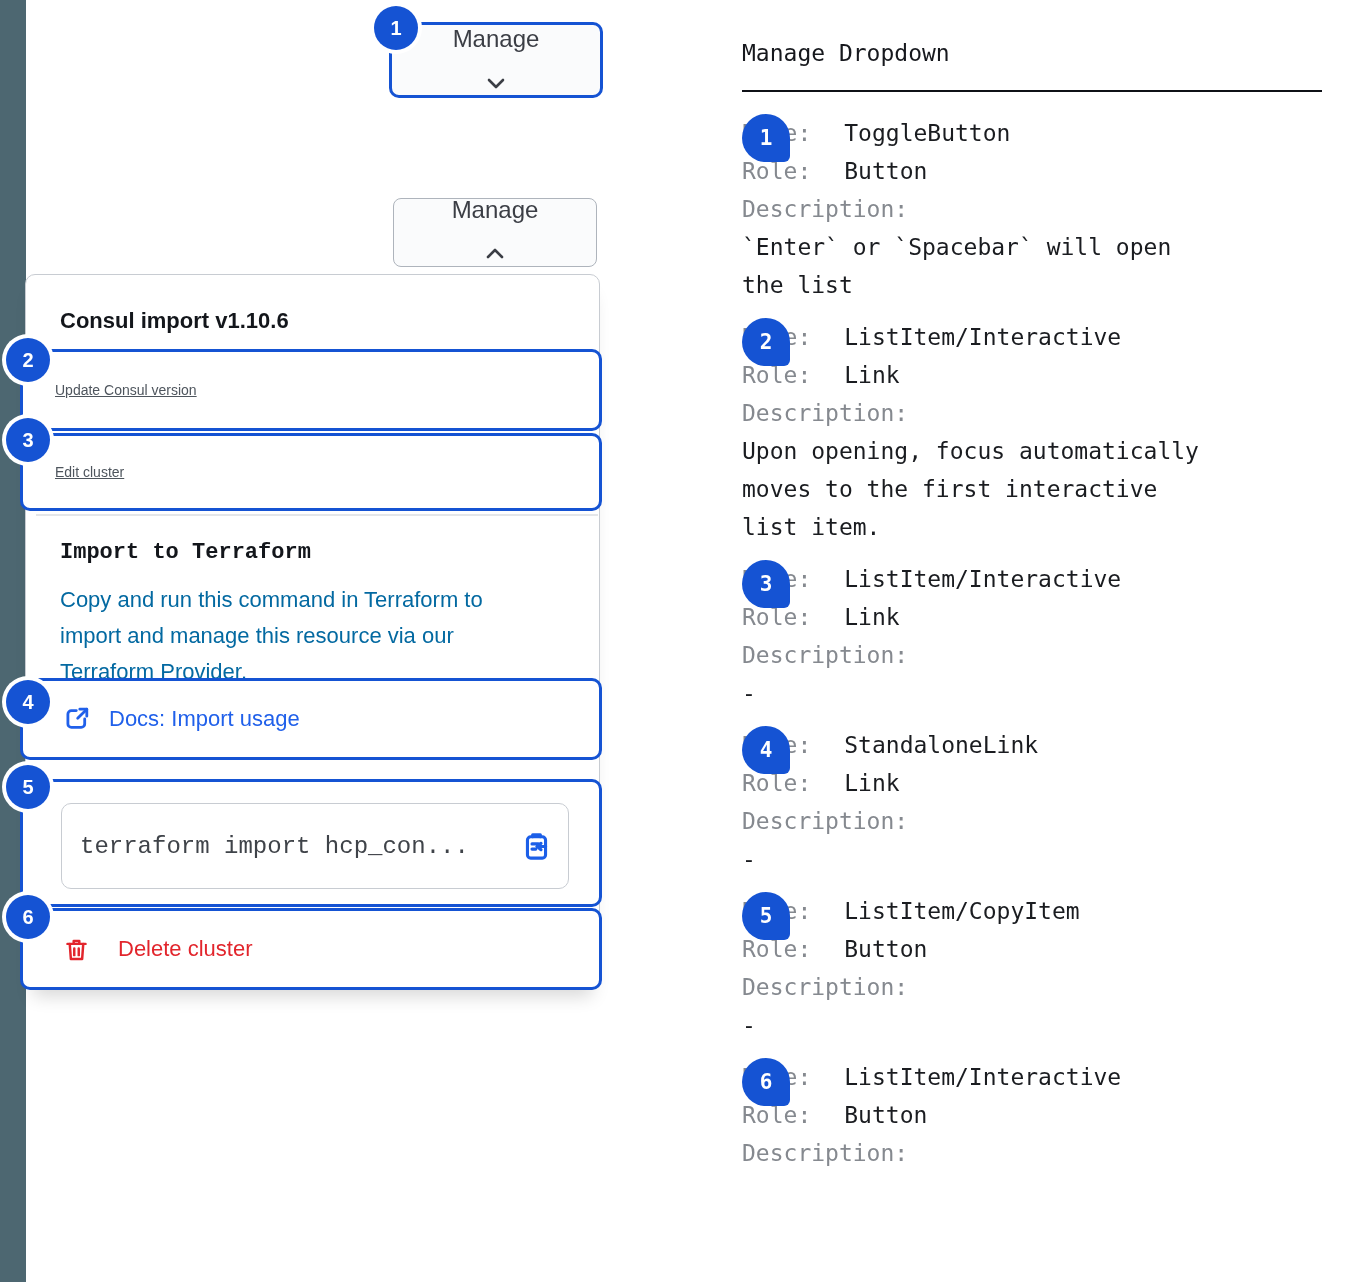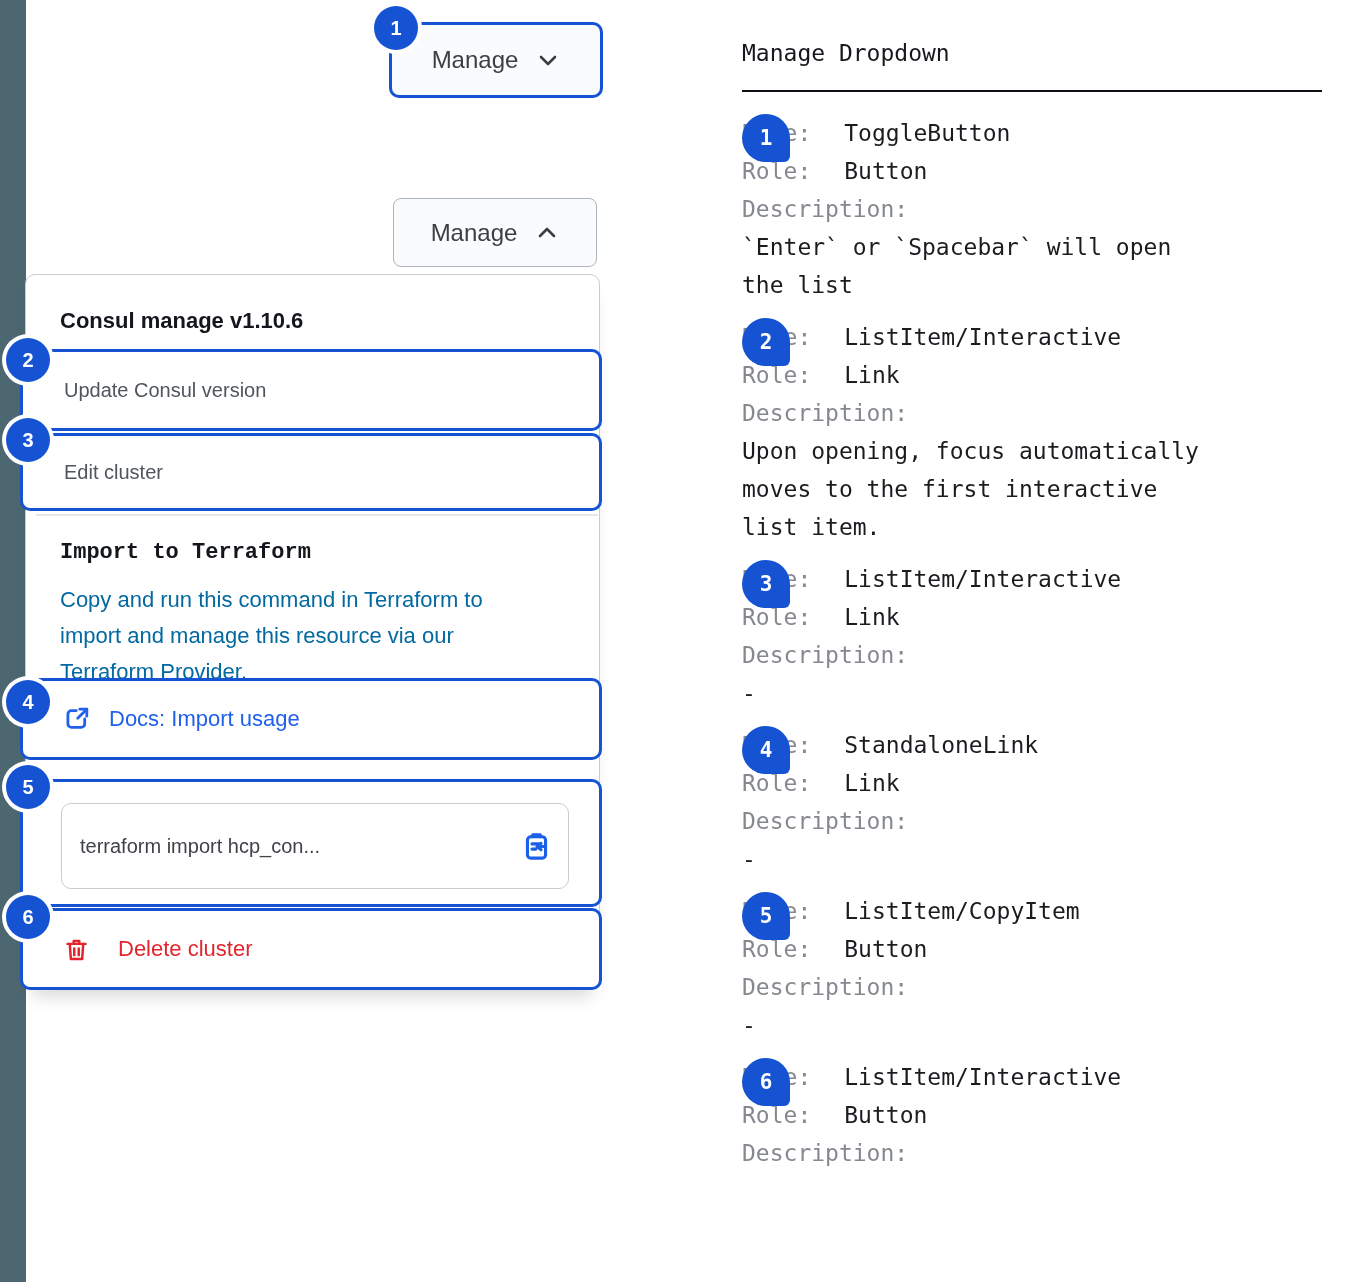--- a/index.html
+++ b/index.html
@@ -20,22 +20,22 @@
   .badge-right { width:48px; height:48px; border-radius:50% 50% 6px 50%; font-size:21px; flex:none; }
   .b1 { left:374px; top:6px; }
   .b2 { left:6px;  top:338px; }
   .b3 { left:6px;  top:418px; }
   .b4 { left:6px;  top:680px; }
   .b5 { left:6px;  top:765px; }
   .b6 { left:6px;  top:895px; }
 
   
   .manage-btn {
-    position:absolute; display:flex; align-items:center; justify-content:center; gap:18px;
-    background:#FAFBFC; color:#3B3E45; font-size:24px; cursor:pointer;
+    position:absolute; display:flex; align-items:center; justify-content:flex-end; gap:18px;
+    background:#FAFBFC; color:#3B3E45; font-size:24px; cursor:pointer;flex-direction:column;
   }
   .manage-btn .chev { display:flex; align-items:center; }
   .btn-focused { left:389px; top:22px; width:214px; height:76px; border:3px solid #1553D3; border-radius:10px; }
   .btn-open    { left:393px; top:198px; width:204px; height:69px; border:1px solid #AEB4BC; border-radius:8px; }
 
   
   .panel {
     position:absolute; left:25px; top:274px; width:575px; height:716px;
     background:#ffffff; border:1px solid #C8CCD2; border-radius:10px;
     box-shadow:0 14px 18px -8px rgba(0,0,0,.16);
@@ -48,31 +48,31 @@
 
   .focus-box {
     position:absolute; border:3px solid #1553D3; border-radius:10px; background:#ffffff;
     z-index:10; display:flex; align-items:center; cursor:pointer;
   }
   .fb2 { left:20px; top:349px; width:582px; height:82px; }
   .fb3 { left:20px; top:433px; width:582px; height:78px; }
   .fb4 { left:20px; top:678px; width:582px; height:82px; gap:18px; padding-left:40px; }
   .fb5 { left:20px; top:779px; width:582px; height:128px; }
   .fb6 { left:20px; top:908px; width:582px; height:82px; gap:28px; padding-left:40px; }
-  .item-label { padding-left:41px; font-size:20px; color:#4E555D; }
+  .item-label { padding-left:32px; font-size:14px; color:#4E555D;text-decoration:underline; }
   .link-label { font-size:22px; font-weight:500; color:#2060EA; }
   .danger-label { font-size:22px; font-weight:500; color:#E2252C; }
 
   .code-field {
     position:absolute; left:38px; top:21px; width:508px; height:86px;
     border:1px solid #C8CCD2; border-radius:10px; background:#fff;
     display:flex; align-items:center; justify-content:space-between;
     padding:0 16px 0 18px;
   }
-  .code-text { font-family:Liberation Sans, sans-serif; font-size:20px; color:#3F4349; white-space:nowrap;text-align:center; }
+  .code-text { font-family:Liberation Mono, monospace; font-size:24px; color:#3F4349; white-space:nowrap;text-align:center; }
 
   .icon { display:flex; align-items:center; flex:none; }
 
   
   .right-panel { position:absolute; left:742px; top:40px; width:580px; font-family:"DejaVu Sans Mono", monospace; }
   .rp-title { font-size:23px; color:#16181D; }
   .rp-rule  { border:none; border-top:2px solid #0F1117; margin-top:24px; }
   .rp-entries { margin-top:22px; display:flex; flex-direction:column; gap:14px; }
   .entry { display:flex; gap:25px; }
   .entry-text { width:482px; font-size:23px; line-height:38px; }
@@ -99,21 +99,21 @@
   <button class="manage-btn btn-open">
     <span>Manage</span>
     <span class="chev icon">
       <svg width="24" height="24" viewBox="0 0 24 24" fill="none" stroke="#3B3E45" stroke-width="2.6" stroke-linecap="round" stroke-linejoin="round">
           <path d="M5 15l7-7 7 7"></path>
         </svg>
     </span>
   </button>
 
   <div class="panel"></div>
-  <div class="dd-title">Consul manage v1.10.6</div>
+  <div class="dd-title">Consul import v1.10.6</div>
 
   <div class="focus-box fb2">
     <span class="item-label">Update Consul version</span>
   </div>
   <div class="badge badge-left b2">2</div>
 
   <div class="focus-box fb3">
     <span class="item-label">Edit cluster</span>
   </div>
   <div class="badge badge-left b3">3</div>

